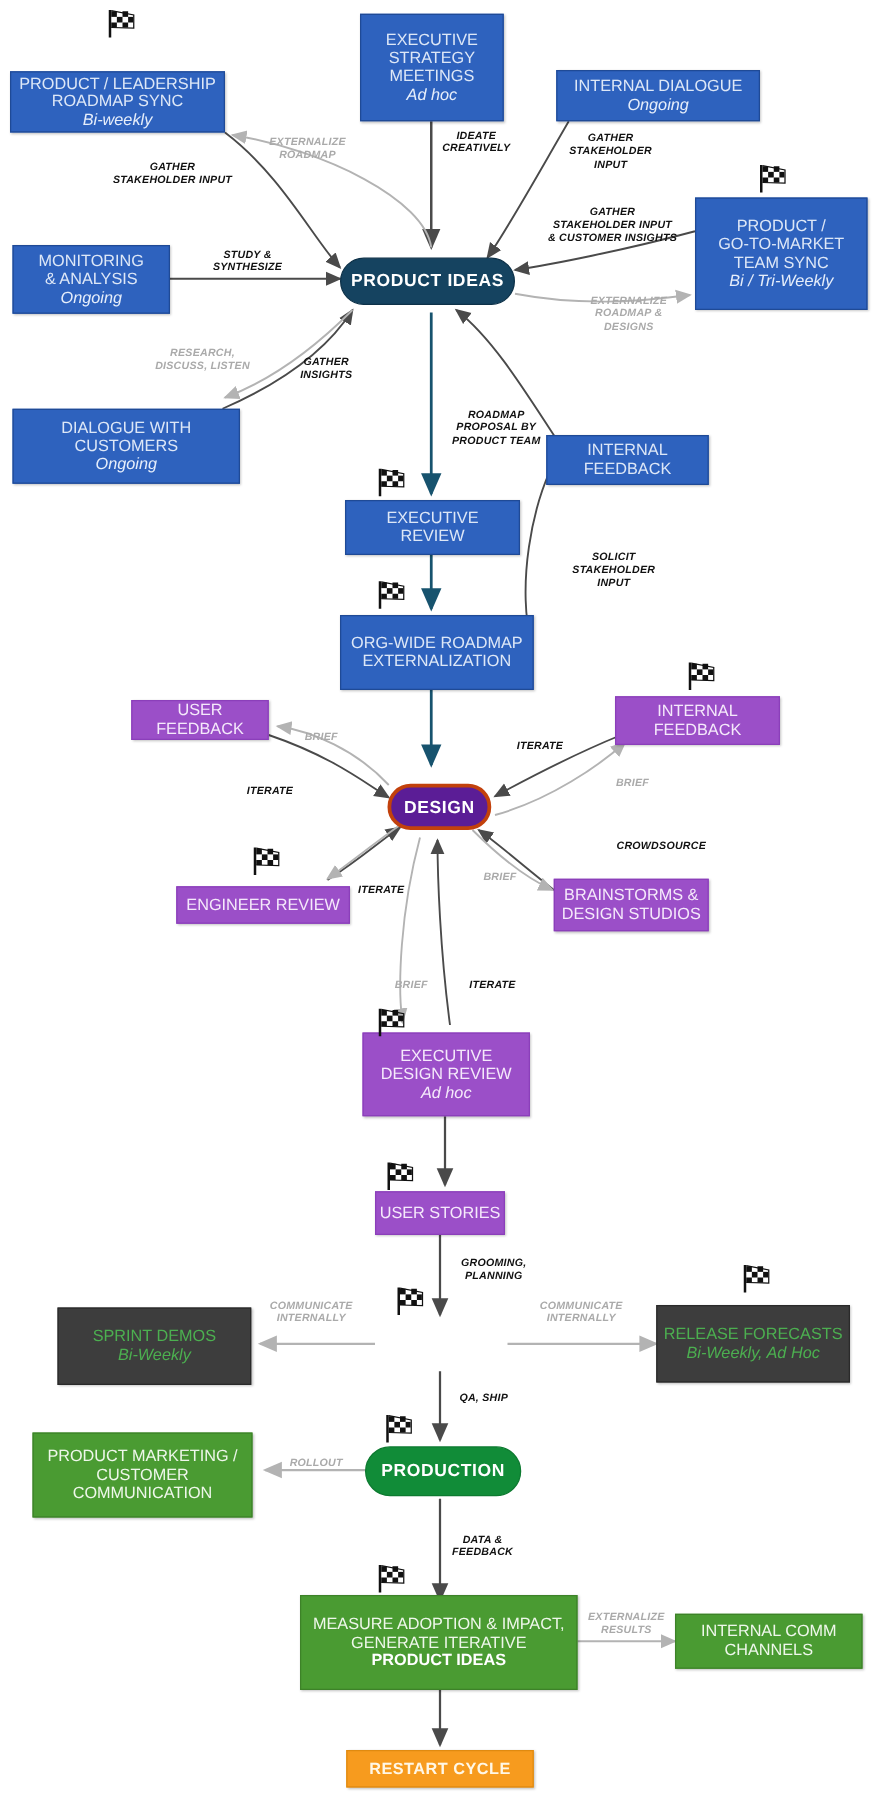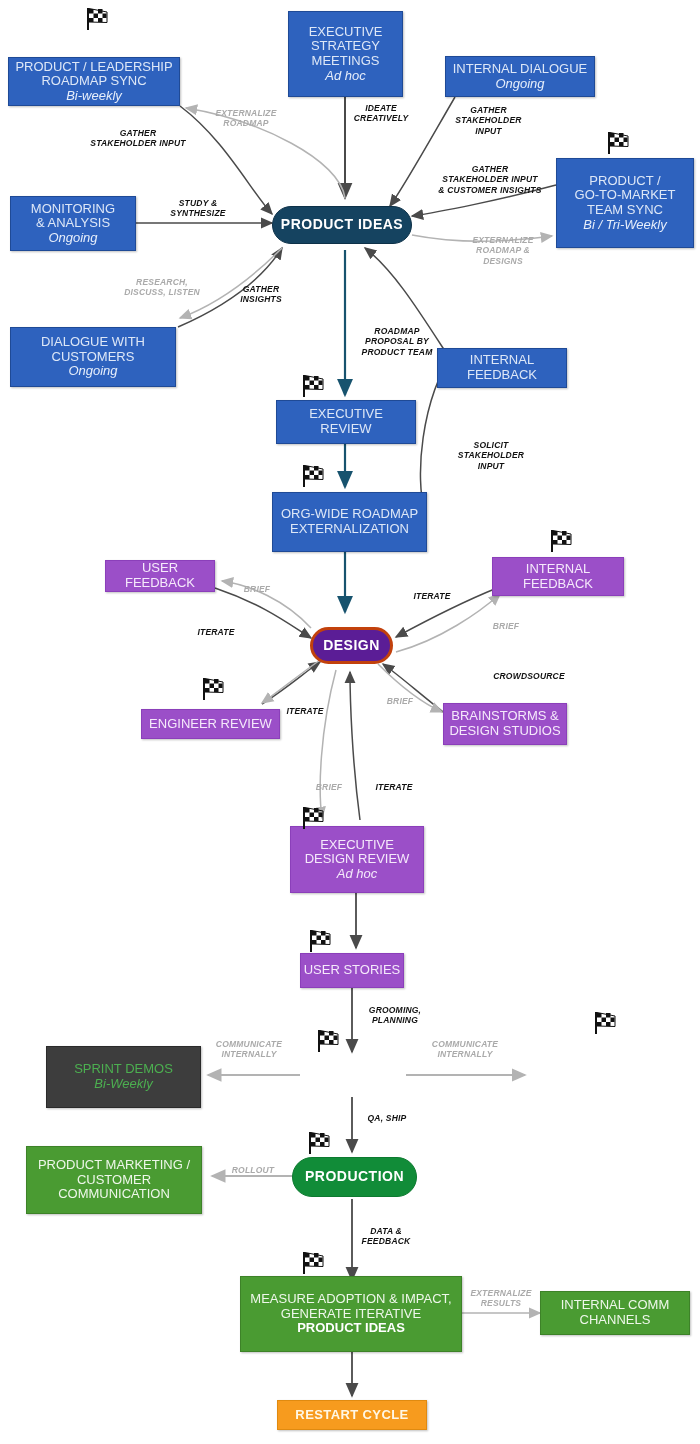--- a/index.html
+++ b/index.html
@@ -293,39 +293,39 @@
     <span class="ln sub">Bi-weekly</span>
   </div>
 
   <div class="node blue" style="left:288px;top:11px;width:115px;height:86px;">
     <span class="ln">EXECUTIVE</span>
     <span class="ln">STRATEGY</span>
     <span class="ln">MEETINGS</span>
     <span class="ln sub">Ad hoc</span>
   </div>
 
-  <div class="node blue" style="left:445px;top:56px;width:150px;height:41px;">
+  <div class="node blue" style="left:445px;top:56px;width:163px;height:41px;">
     <span class="ln">INTERNAL DIALOGUE</span>
     <span class="ln sub">Ongoing</span>
   </div>
 
   <div class="node blue" style="left:556px;top:158px;width:138px;height:90px;">
     <span class="ln">PRODUCT /</span>
     <span class="ln">GO-TO-MARKET</span>
     <span class="ln">TEAM SYNC</span>
     <span class="ln sub">Bi / Tri-Weekly</span>
   </div>
 
   <div class="node blue" style="left:10px;top:196px;width:126px;height:55px;">
     <span class="ln">MONITORING</span>
     <span class="ln">&amp; ANALYSIS</span>
     <span class="ln sub">Ongoing</span>
   </div>
 
-  <div class="node blue" style="left:10px;top:327px;width:166px;height:60px;">
+  <div class="node blue" style="left:10px;top:327px;width:182px;height:60px;">
     <span class="ln">DIALOGUE WITH</span>
     <span class="ln">CUSTOMERS</span>
     <span class="ln sub">Ongoing</span>
   </div>
 
   <div class="node pill pill-navy" style="left:272px;top:206px;width:140px;height:38px;">
     <span class="ln">PRODUCT IDEAS</span>
   </div>
 
   <div class="node blue" style="left:437px;top:348px;width:130px;height:40px;">
@@ -374,20 +374,24 @@
   <div class="node purple" style="left:300px;top:953px;width:104px;height:35px;">
     <span class="ln">USER STORIES</span>
   </div>
 
   <div class="node gray" style="left:46px;top:1046px;width:155px;height:62px;">
     <span class="ln">SPRINT DEMOS</span>
     <span class="ln sub">Bi-Weekly</span>
   </div>
 
 
+  <div class="node gray" style="left:525px;top:1044px;width:155px;height:62px;">
+    <span class="ln">RELEASE FORECASTS</span>
+    <span class="ln sub">Bi-Weekly, Ad Hoc</span>
+  </div>
 
   <div class="node green" style="left:26px;top:1146px;width:176px;height:68px;">
     <span class="ln">PRODUCT MARKETING /</span>
     <span class="ln">CUSTOMER</span>
     <span class="ln">COMMUNICATION</span>
   </div>
 
   <div class="node pill pill-green" style="left:292px;top:1157px;width:125px;height:40px;">
     <span class="ln">PRODUCTION</span>
   </div>

